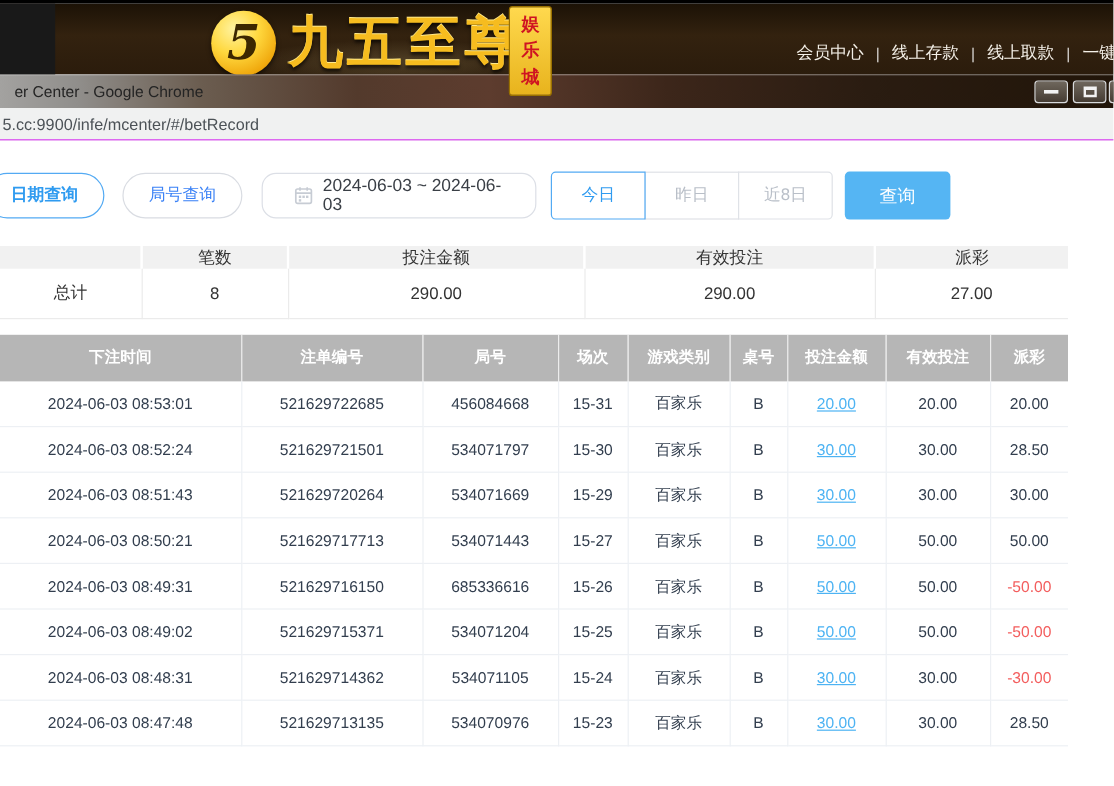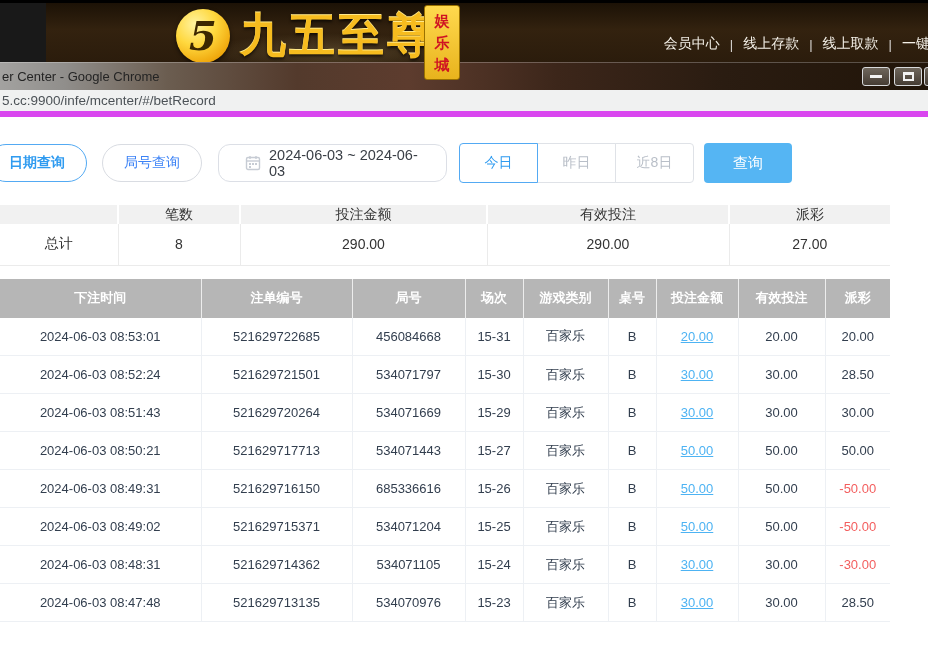--- a/index.html
+++ b/index.html
@@ -16,30 +16,30 @@
   .logo-circle span { font-family:"DejaVu Serif", serif; font-style:italic; font-weight:bold; font-size:40px; color:#3c2700; transform:translateY(-1px); }
   .logo-text { margin-left:10px; font-size:46px; font-weight:bold; letter-spacing:3px; color:#f6bc1f; text-shadow:0 -1px 0 #ffe98a, 0 2px 3px rgba(0,0,0,.65); }
   .logo-badge { position:absolute; left:424px; top:5px; width:36px; height:75px; z-index:6; background:linear-gradient(180deg,#ffd94e,#e8b31d); border:1px solid #9a7100; border-radius:3px; display:flex; flex-direction:column; align-items:center; justify-content:space-around; padding:3px 0; }
   .logo-badge span { color:#cf1322; font-size:15px; font-weight:bold; line-height:1; }
   .top-nav { position:absolute; right:-16px; bottom:9px; display:flex; align-items:center; white-space:nowrap; }
   .top-nav a { color:#f4f0e8; font-size:14px; text-decoration:none; cursor:pointer; }
   .top-nav .sep { color:rgba(255,255,255,.8); margin:0 10px; font-size:13px; }
 
   
   .titlebar { position:relative; height:28px; background:linear-gradient(90deg,#a3a2a0 0%,#908e8b 7%,#6b5d50 18%,#533a2c 32%,#5d3c2e 44%,#3c261a 60%,#2a1c11 78%,#211509 100%); border-top:1px solid rgba(255,255,255,.25); }
-  .titlebar .title { position:absolute; left:2px; top:6px; font-size:13px; color:#242424; }
+  .titlebar .title { position:absolute; left:12px; top:6px; font-size:13px; color:#242424; }
   .win-btn { position:absolute; top:4px; width:28px; height:19px; border:1px solid #d8dadc; border-radius:3px; background:linear-gradient(180deg,#6f675d,#453c33); display:flex; align-items:center; justify-content:center; cursor:pointer; }
   .win-btn.min { right:38px; }
   .win-btn.max { right:6px; }
   .win-btn.close { right:-24px; }
   .glyph-min { width:12px; height:3px; background:#f2f2f2; }
   .glyph-max { width:11px; height:9px; border:2px solid #f2f2f2; border-top-width:3px; background:transparent; }
 
   
-  .urlbar { height:27px; background:#f0f1f1; border-bottom:6px solid #d946ef; display:flex; align-items:center; }
+  .urlbar { height:27px; background:#f0f1f1; border-bottom:1px solid #d946ef; display:flex; align-items:center; }
   .urlbar span { font-size:13.5px; color:#4c5257; padding-left:2px; }
 
   
   .content { height:538px; background:#fff; }
   .filter-row { display:flex; align-items:center; height:40px; margin-top:26px; }
   .pill { height:38px; border-radius:19px; padding:0 21px; font-size:14px; background:#fff; cursor:pointer; }
   .pill.active { border:1px solid #53aaf3; color:#2f9bf0; font-weight:bold; margin-left:-13px; }
   .pill.inactive { border:1px solid #d9dce2; color:#3b82f6; margin-left:15px; }
   .date-input { margin-left:16px; width:229px; height:38px; border:1px solid #dcdfe6; border-radius:12px; display:flex; align-items:center; padding:0 26px; cursor:pointer; background:#fff; }
   .date-input svg { flex:0 0 auto; }

